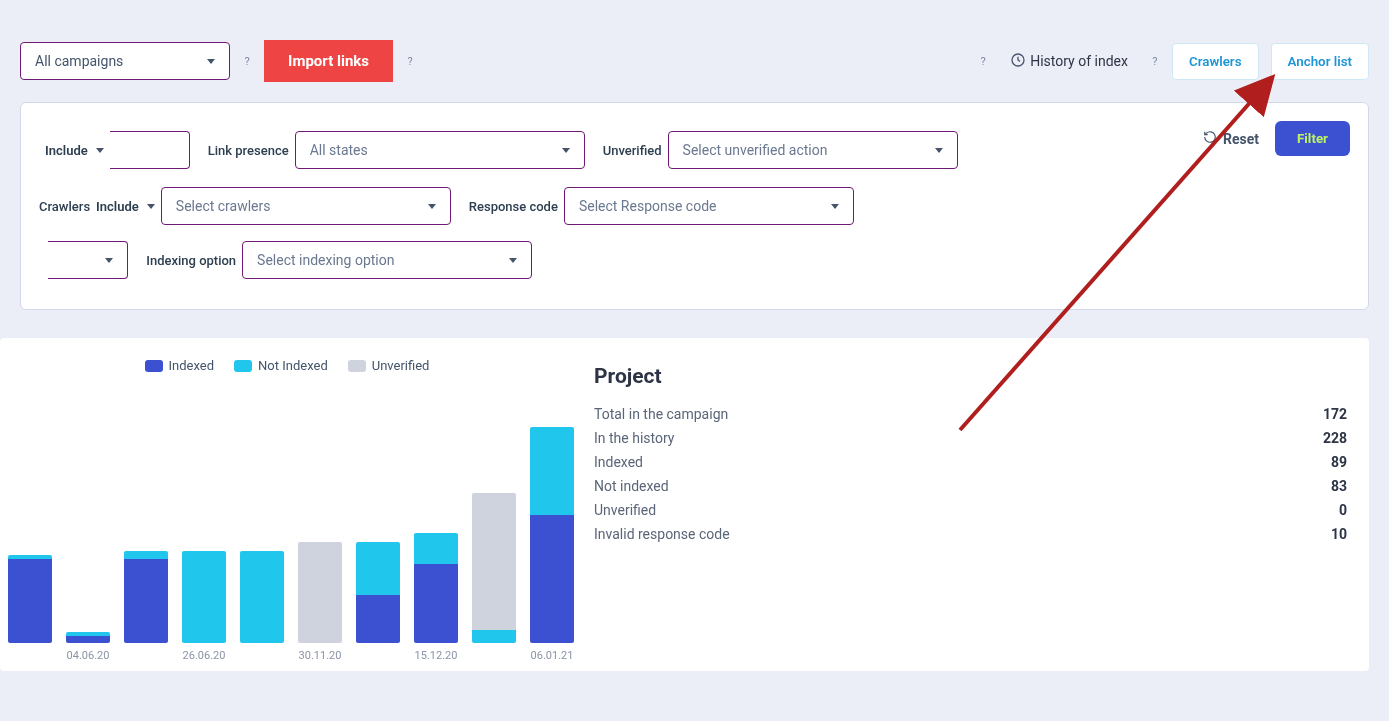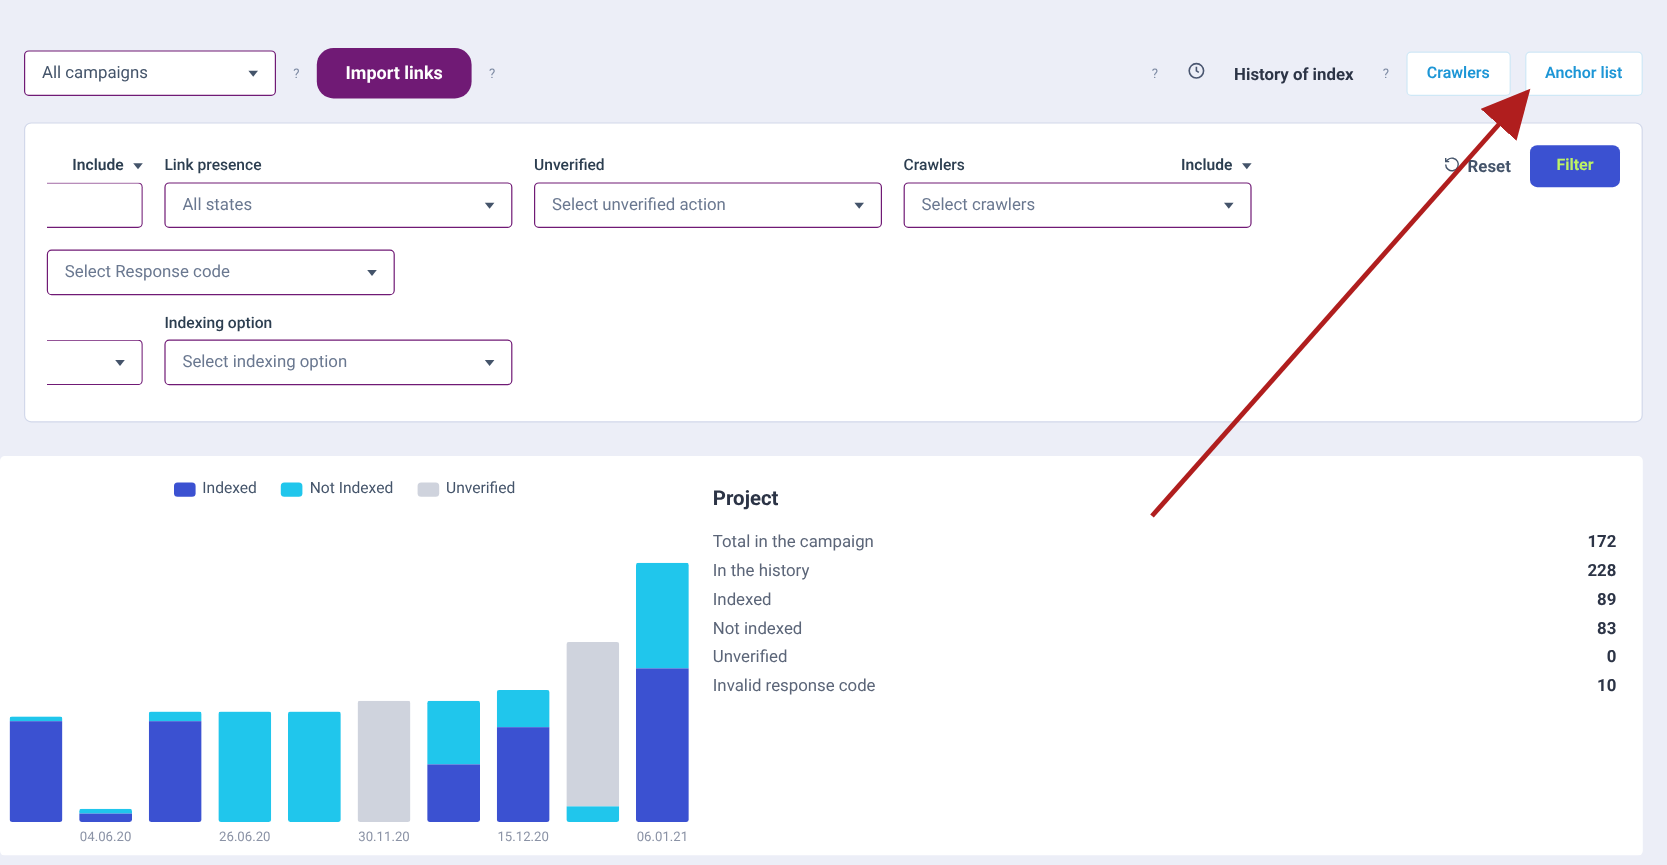--- a/index.html
+++ b/index.html
@@ -2,47 +2,47 @@
 <html><head>
 <meta charset="utf-8">
 <style>
   * { box-sizing: border-box; margin: 0; padding: 0; font-family: -apple-system, BlinkMacSystemFont, "Segoe UI", Roboto, Arial, sans-serif; }
   body { background: #eceef7; color: #2c3e50; font-size: 14px; }
   .topbar { display:flex; align-items:center; justify-content:space-between; padding:40px 20px 20px 20px; }
   .topbar-left, .topbar-right { display:flex; align-items:center; gap:8px; }
   .dropdown, .select { background:#fff; border:1px solid #701a75; border-radius:4px; padding:10px 14px; display:flex; align-items:center; justify-content:space-between; min-width:210px; color:#44546a; cursor:pointer; }
   .chev-down::after { content:""; display:inline-block; border-left:4px solid transparent; border-right:4px solid transparent; border-top:5px solid #44546a; margin-left:8px; }
   .help { width:18px; height:18px; border-radius:50%; color:#7d8aa3; display:flex; align-items:center; justify-content:center; font-size:11px; cursor:pointer; }
-  .btn-primary { background:#701a75; color:#fff; border:none; border-radius:14px; padding:12px 24px; font-weight:700; font-size:15px; cursor:pointer; }
-  .btn-link { color:#1d96d6; font-weight:700; display:flex; align-items:flex-end; gap:23px; cursor:pointer; padding:8px 10px; }
+  .btn-primary { background:#ef4444; color:#fff; border:none; border-radius:0; padding:12px 24px; font-weight:700; font-size:15px; cursor:pointer; }
+  .btn-link { color:#1d96d6; font-weight:400; display:flex; align-items:center; gap:4px; cursor:pointer; padding:8px 10px; }
   .btn-outline { background:#fff; border:1px solid #cfe8f6; color:#1d96d6; border-radius:4px; padding:10px 16px; font-weight:600; cursor:pointer; }
   .filter-panel { margin:0 20px; background:#fff; border:1px solid #d2d8ea; border-radius:6px; padding:18px 18px 30px 18px; position:relative; }
   .filter-actions { position:absolute; top:18px; right:18px; display:flex; align-items:center; gap:16px; }
   .btn-reset { display:flex; align-items:center; gap:6px; color:#44546a; font-weight:700; cursor:pointer; }
   .btn-filter { background:#3b51d1; color:#bef264; border:none; border-radius:6px; padding:10px 22px; font-weight:700; cursor:pointer; }
   .filter-row { display:flex; gap:18px; margin-top:10px; flex-wrap:wrap; }
-  .filter-col { display:flex; flex-direction:column; gap:6px; }
+  .filter-col { display:flex; gap:6px; }
   .filter-label-row { display:flex; align-items:center; justify-content:space-between; gap:6px; }
   .filter-label { font-size:13px; color:#2c3e50; font-weight:500; }
   .filter-inc { font-size:13px; color:#2c3e50; font-weight:600; display:flex; align-items:center; }
   .select { min-width:290px; font-size:14px; color:#6a7890; }
   .select-narrow { min-width:80px; }
   .select-lbl { color:#6a7890; }
   .main { display:flex; margin:28px 20px 0 0; background:#fff; border-radius:4px; padding:20px 22px 0 0; gap:20px; align-items:flex-start; }
   .chart-wrap { flex:0 0 560px; }
   .legend { display:flex; justify-content:center; gap:20px; font-size:13px; color:#44546a; margin-bottom:10px; }
   .lg { display:flex; align-items:center; gap:6px; }
   .lg-sw { width:18px; height:12px; border-radius:3px; }
   .chart { position:relative; height:260px; display:flex; align-items:flex-end; gap:14px; padding-left:8px; }
   .bar { width:44px; display:flex; flex-direction:column; justify-content:flex-end; border-radius:2px; overflow:hidden; }
   .seg { width:100%; }
   .xaxis { height:22px; display:flex; gap:14px; padding-left:8px; margin-top:6px; }
   .xlabel { width:44px; text-align:center; font-size:11px; color:#8b93a6; }
   .stats { flex:1; }
-  .stats h3 { font-size:17px; font-weight:700; margin:6px 0 14px 0; color:#2c3446; }
+  .stats h3 { font-size:21px; font-weight:700; margin:6px 0 14px 0; color:#2c3446; }
   .stat-row { display:flex; justify-content:space-between; padding:4px 0; font-size:14px; color:#5b6578; }
   .stat-val { font-weight:700; color:#2c3446; }
   .arrow-svg { position:absolute; pointer-events:none; }
   .row2 { margin-top:16px; }
   .truncated-left .select { border-top-left-radius:0; border-bottom-left-radius:0; border-left:none; padding-left:10px; }
   .topbar-right .btn-outline + .btn-outline { margin-left:4px; }
   .history-link { color:#2c3446; }
 </style>
 </head>
 <body>
@@ -120,20 +120,23 @@
       <div class="filter-label-row">
         <span class="filter-label">Crawlers</span>
         <span class="filter-inc chev-down">Include</span>
       </div>
       <div class="select chev-down">
           <span class="select-lbl">Select crawlers</span>
         </div>
     </div>
 
     <div class="filter-col">
+      <div class="filter-label-row">
+          <span class="filter-label">Response code</span>
+        </div>
       <div class="select chev-down">
           <span class="select-lbl">Select Response code</span>
         </div>
     </div>
   </div>
 
   <div class="filter-row row2">
     <div class="filter-col truncated-left">
       <div class="filter-label-row">
           <span class="filter-label">&nbsp;</span>

